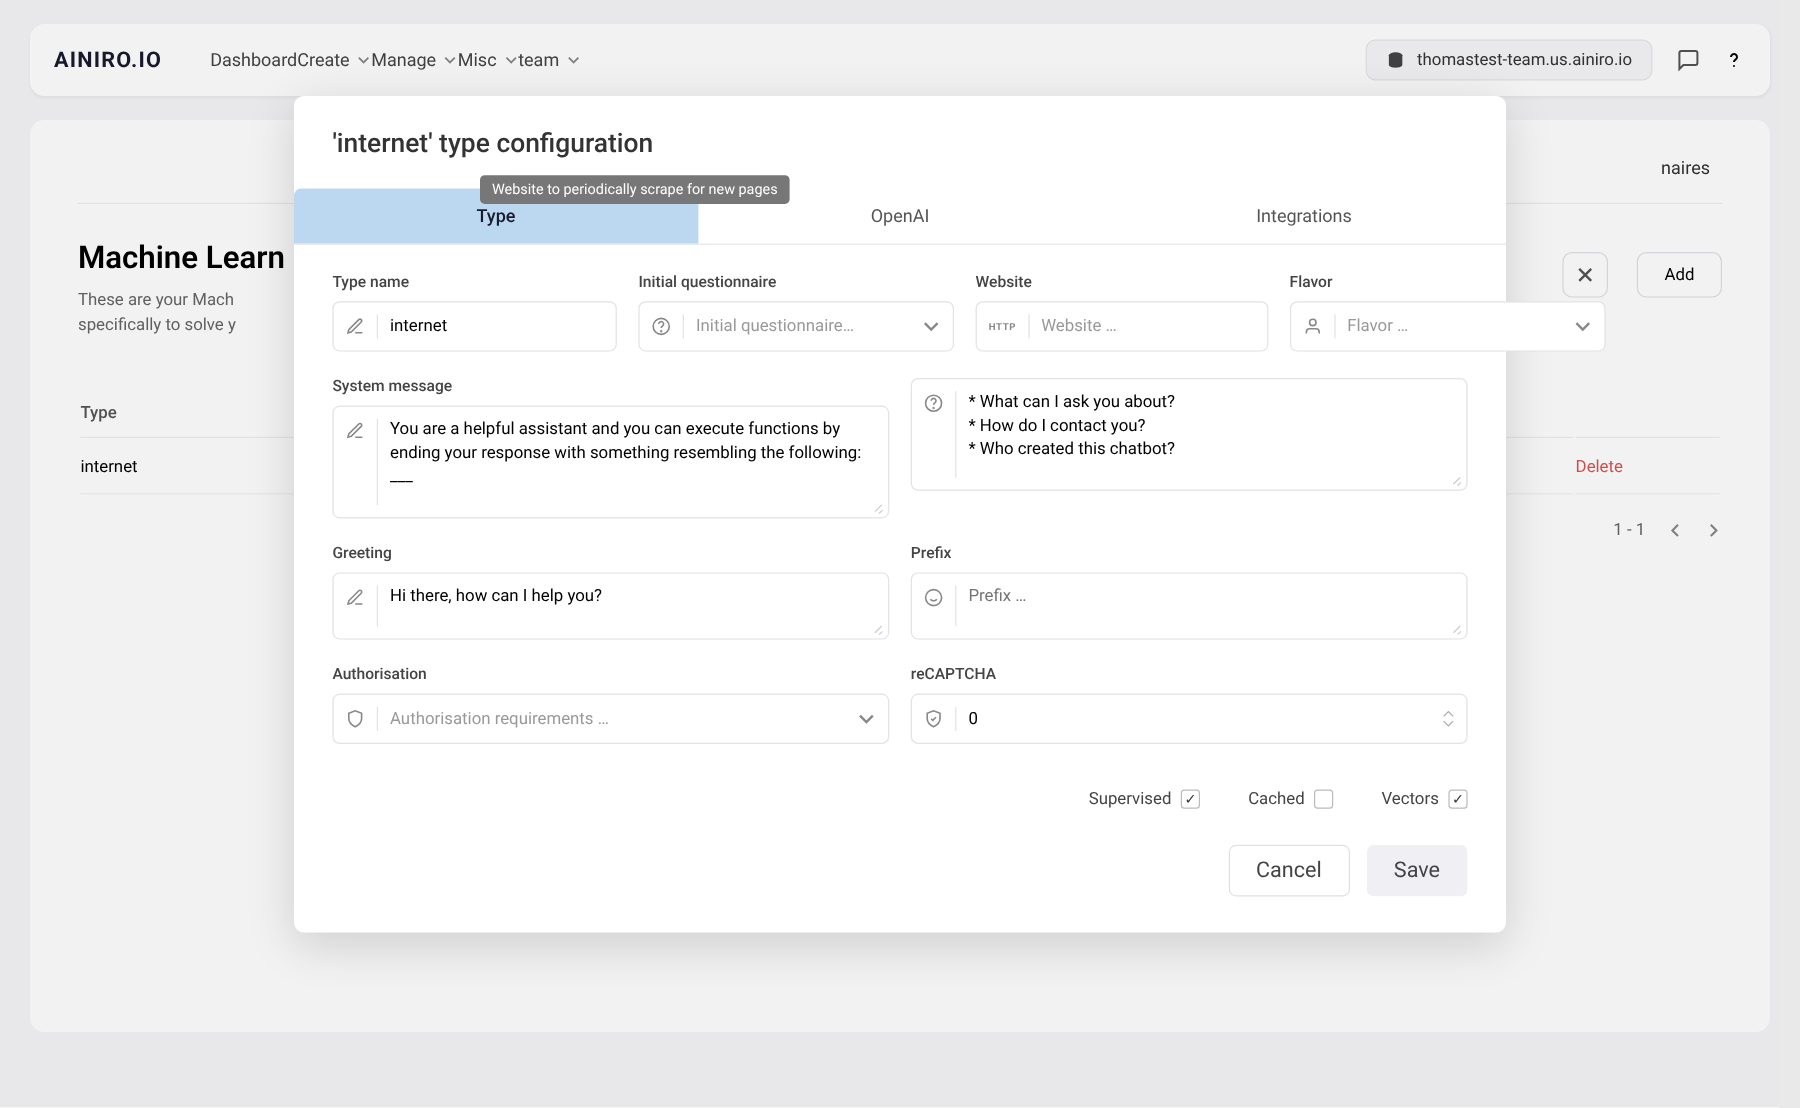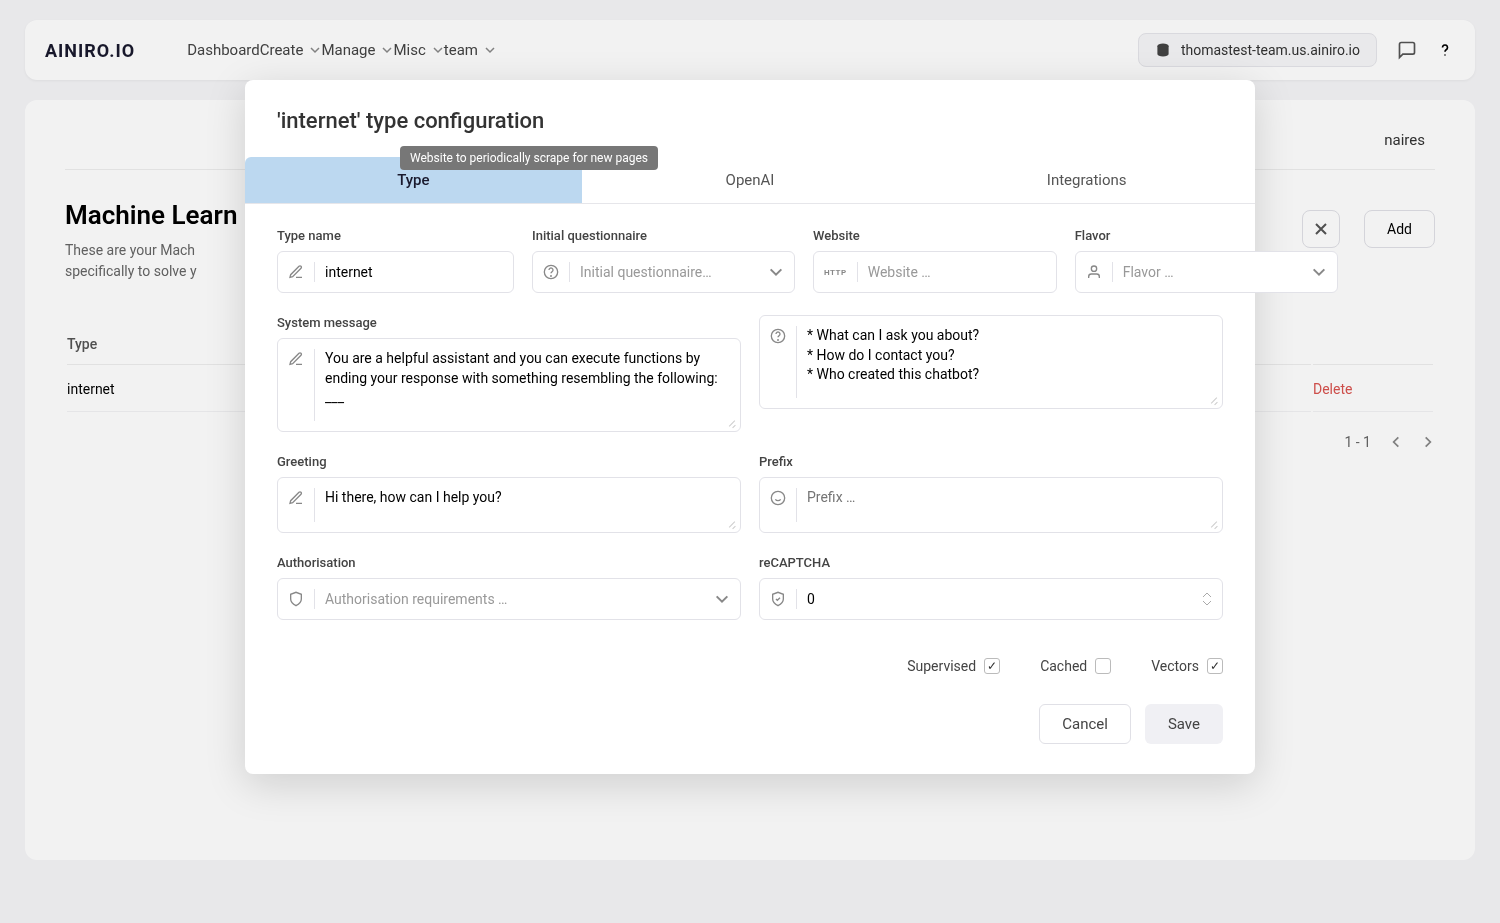--- a/index.html
+++ b/index.html
@@ -23,21 +23,21 @@
       display: flex;
       align-items: center;
       padding: 0 20px;
       box-shadow: 0 1px 3px rgba(0,0,0,0.05);
     }
     .logo {
       font-weight: 700;
       font-size: 18px;
       letter-spacing: 1px;
       color: #1a1a2e;
-      margin-right: 52px;
+      margin-right: 40px;
     }
     .nav-links {
       display: flex;
       flex: 1;
     }
     .nav-link {
       display: flex;
       align-items: center;
       gap: 6px;
       font-size: 15px;
@@ -294,21 +294,21 @@
     }
     .modal-actions {
       display: flex;
       justify-content: flex-end;
       gap: 14px;
       padding: 20px 32px 0;
     }
     .btn {
       padding: 10px 22px;
       border-radius: 6px;
-      font-size: 15px;
+      font-size: 18px;
       cursor: pointer;
       border: 1px solid transparent;
     }
     .btn.cancel { background: #fff; border-color: #e0e0e6; color: #444; }
     .btn.save { background: #f0f0f4; color: #444; }
 
     .tooltip {
       position: absolute;
       background: #777;
       color: #fff;

